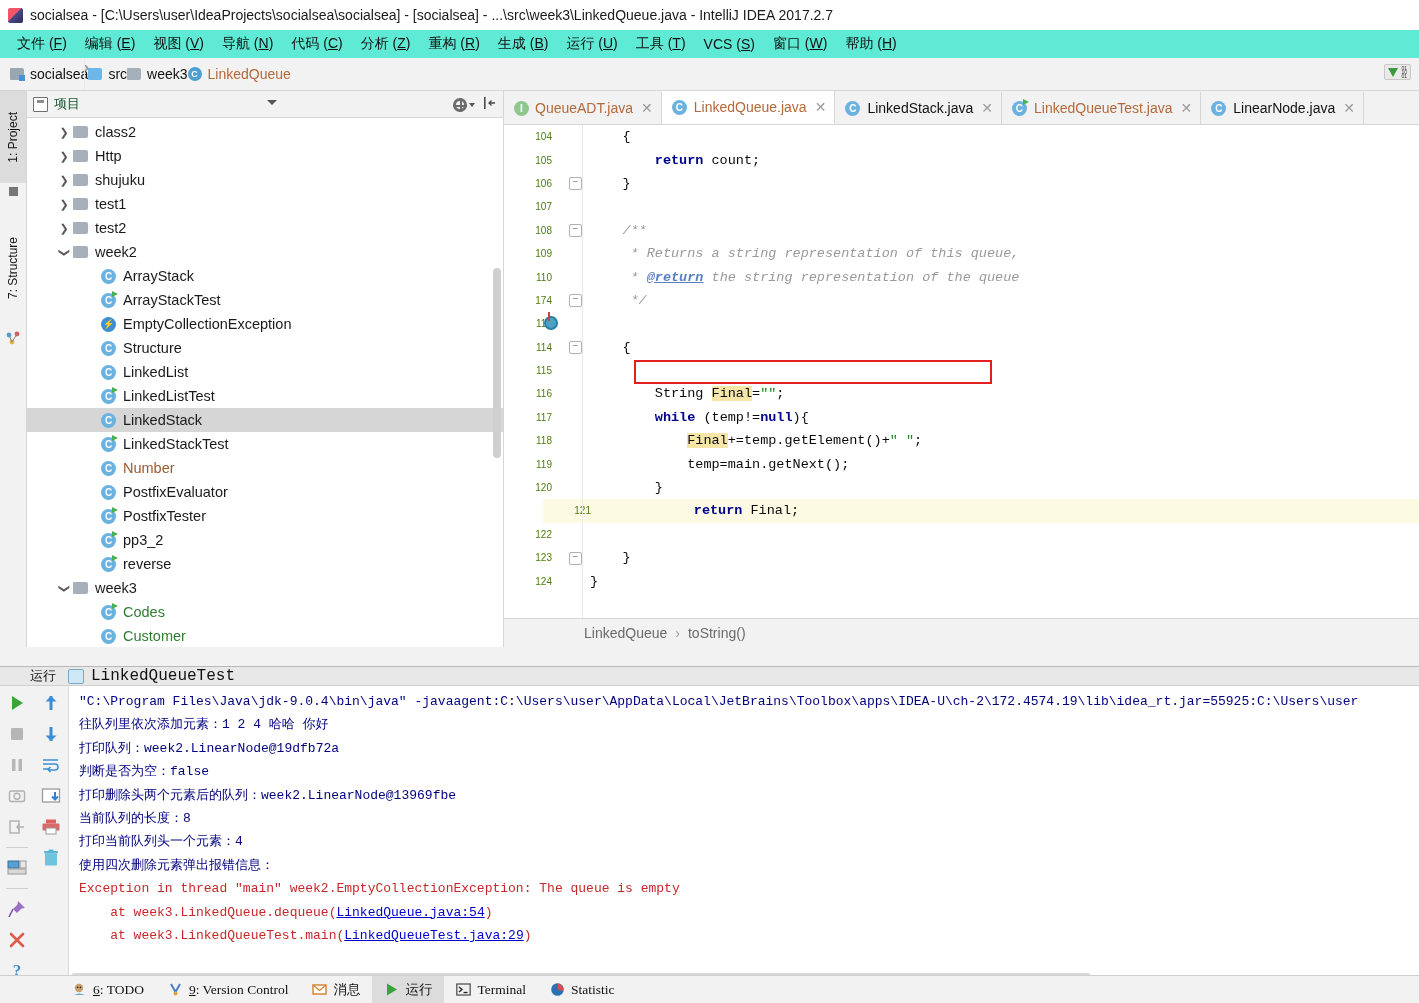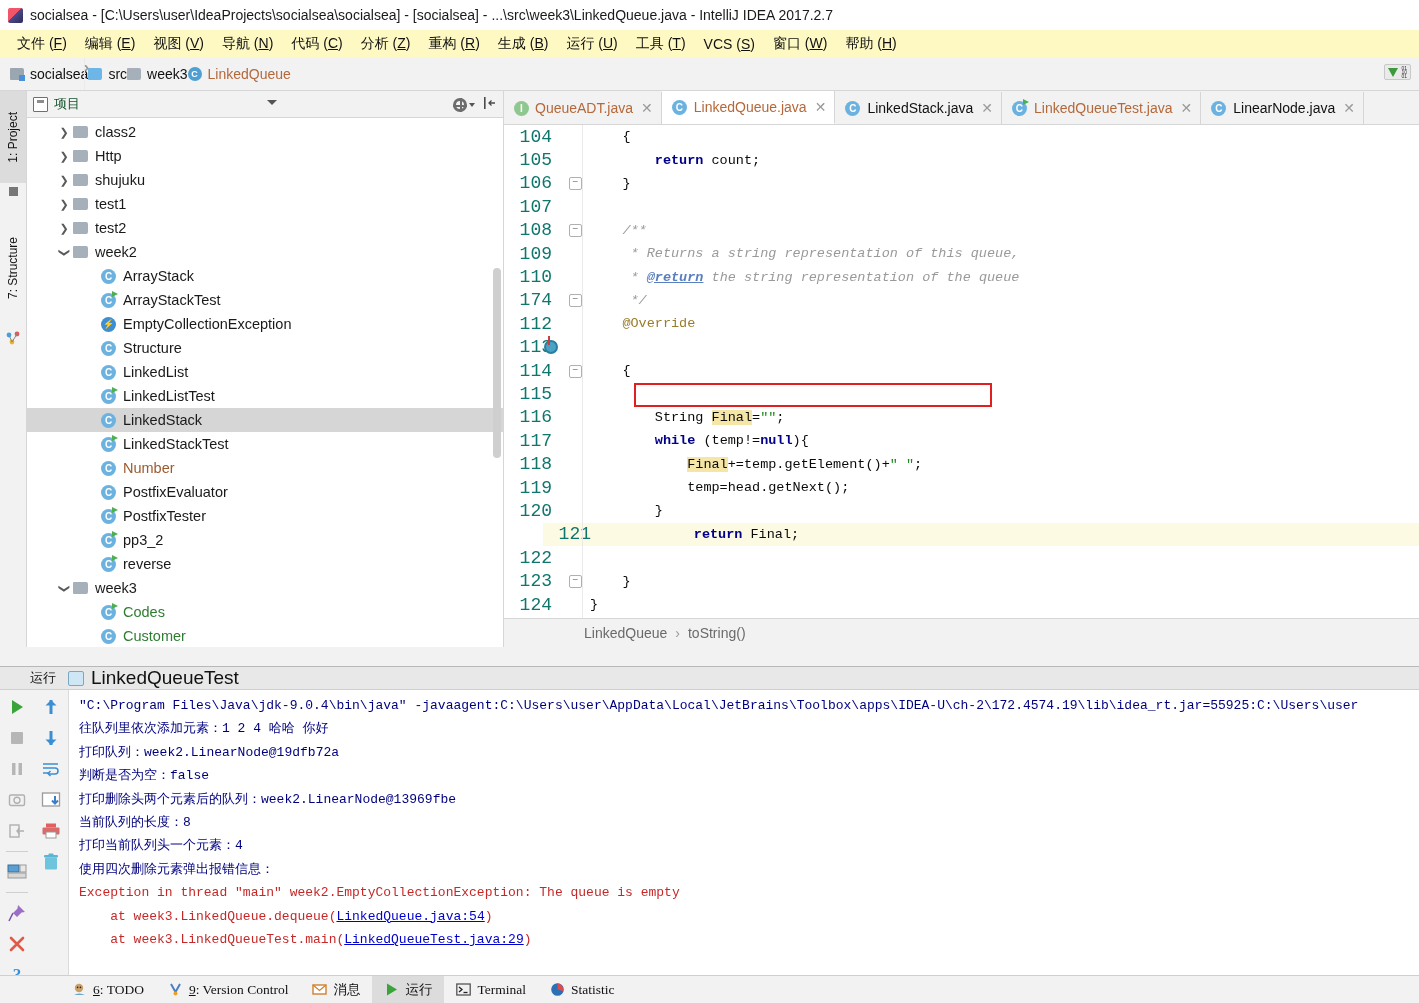--- a/index.html
+++ b/index.html
@@ -13,21 +13,21 @@
   .app{position:relative;width:1419px;height:1003px;background:#f2f2f2;}
 
   
   .titlebar{height:30px;background:#ffffff;display:flex;align-items:center;padding-left:8px;}
   .titlebar .ideaicon{width:15px;height:15px;margin-right:7px;position:relative;flex:0 0 auto;
     background:linear-gradient(135deg,#f2546a 0%,#f2546a 45%,#4a4a8a 45%,#2c2c5a 100%);
     border-radius:2px;}
   .titlebar .ttl{font-size:14px;color:#1a1a1a;white-space:nowrap;}
 
   
-  .menubar{height:28px;background:#fef9c3;display:flex;align-items:center;padding-left:8px;}
+  .menubar{height:28px;background:#5eead4;display:flex;align-items:center;padding-left:8px;}
   .menuitem{font-size:14px;color:#111;padding:2px 9px;white-space:nowrap;cursor:default;}
   .menuitem u{text-decoration:underline;}
 
   
   .navbar{height:32px;background:#f2f2f2;display:flex;align-items:center;padding-left:10px;
           border-bottom:1px solid #d6d6d6;position:relative;}
   .crumb{display:flex;align-items:center;font-size:14px;white-space:nowrap;}
   .crumb .sep{color:#9a9a9a;margin:0 6px;font-size:15px;}
   .crumb .cname{color:#111;}
   .crumb .cname.bold{font-weight:normal;}
@@ -94,22 +94,22 @@
   .tab .tlabel{margin-right:8px;}
   .tab .tclose{color:#9a9a9a;font-size:14px;}
   .tab .orange{color:#b5683a;}
   .ic-iface{width:15px;height:15px;border-radius:50%;background:#8fc88f;color:#fff;font-size:10px;font-weight:bold;
       line-height:15px;text-align:center;margin-right:6px;flex:0 0 auto;}
 
   .code{flex:1;position:relative;overflow:hidden;background:#fff;
         font-family:"Liberation Mono","DejaVu Sans Mono",monospace;font-size:13.5px;}
   .cline{height:23.4px;display:flex;align-items:center;position:relative;}
   .cline.hl{background:#fcfae3;margin-left:39px;}
-  .gutter{width:48px;text-align:right;padding-right:8px;color:#0f766e;font-size:18px;flex:0 0 auto;
-          font-family:Liberation Mono, monospace;}
+  .gutter{width:48px;text-align:right;padding-right:8px;color:#4d7c0f;font-size:10px;flex:0 0 auto;
+          font-family:Liberation Sans, sans-serif;}
   .fold{width:30px;flex:0 0 auto;text-align:center;color:#9a9a9a;font-size:11px;}
   .ctext{white-space:pre;flex:1;color:#0a0a0a;}
   .sep{position:absolute;left:78px;top:0;bottom:0;width:1px;background:#eaeaea;}
   .kw{color:#00008b;font-weight:bold;}
   .cm{color:#9a9a9a;font-style:italic;}
   .cmtag{color:#5a7fbf;font-weight:bold;font-style:italic;text-decoration:underline;}
   .ann{color:#9a7b2a;}
   .hlid{background:#f5e6a8;}
   .str{color:#1a8a1a;}
   .redbox{position:absolute;left:130px;top:1px;width:358px;height:24px;border:2px solid #e02020;box-sizing:border-box;}
@@ -122,21 +122,21 @@
   .ebreadcrumb{height:28px;background:#f2f2f2;border-top:1px solid #d6d6d6;display:flex;align-items:center;
      padding-left:80px;font-size:14px;color:#6a6a6a;}
   .ebreadcrumb .sp{margin:0 8px;color:#9a9a9a;}
 
   
   .runwin{position:absolute;left:0;top:666px;width:1419px;height:310px;background:#f2f2f2;
      border-top:1px solid #b8b8b8;display:flex;flex-direction:column;}
   .runhead{height:25px;background:#e8e8e8;border-bottom:1px solid #cfcfcf;display:flex;align-items:center;padding-left:30px;}
   .runhead .rlbl{font-size:13px;color:#111;margin-right:12px;}
   .ic-runcfg{width:14px;height:13px;background:#cfe7f5;border:1px solid #7aa8c4;border-radius:2px;margin-right:7px;}
-  .runhead .rname{font-size:19px;color:#111;}
+  .runhead .rname{font-size:16px;color:#111;font-family:Liberation Mono, monospace;}
   .runbody{flex:1;display:flex;position:relative;}
   .tbar{width:34px;display:flex;flex-direction:column;align-items:center;padding-top:4px;gap:5px;background:#f2f2f2;}
   .tbtn{width:26px;height:26px;display:flex;align-items:center;justify-content:center;}
   .tdiv{width:22px;height:1px;background:#cfcfcf;margin:2px 0;}
   .console{flex:1;background:#fff;position:relative;overflow:hidden;
      font-family:"Liberation Mono","DejaVu Sans Mono",monospace;font-size:13px;line-height:23.4px;color:#000;padding:4px 0 0 10px;}
   .cln{white-space:pre;}
   .c-blue{color:#00007f;}
   .c-red{color:#c62828;}
   .c-link{color:#0000cc;text-decoration:underline;}
@@ -428,25 +428,20 @@
             <div class="gutter">110</div>
             <div class="fold"></div>
             <div class="ctext"><span class="cm">     * </span><span class="cmtag">@return</span><span class="cm"> the string representation of the queue</span></div>
           </div>
           <div class="cline">
             <div class="gutter">174</div>
             <div class="fold"><span class="foldmark">−</span></div>
             <div class="ctext"><span class="cm">     */</span></div>
           </div>
           <div class="cline">
-            <div class="gutter">112</div>
-            <div class="fold"></div>
-            <div class="ctext"><span class="ann">    @Override</span></div>
-          </div>
-          <div class="cline">
             <div class="gutter">113</div>
             <div class="fold"></div>
             <div class="bpmark"></div>
           </div>
           <div class="cline">
             <div class="gutter">114</div>
             <div class="fold"><span class="foldmark">−</span></div>
             <div class="ctext">    {</div>
           </div>
           <div class="cline">
@@ -465,21 +460,21 @@
             <div class="ctext">        <span class="kw">while</span> (temp!=<span class="kw">null</span>){</div>
           </div>
           <div class="cline">
             <div class="gutter">118</div>
             <div class="fold"></div>
             <div class="ctext">            <span class="hlid">Final</span>+=temp.getElement()+<span class="str">" "</span>;</div>
           </div>
           <div class="cline">
             <div class="gutter">119</div>
             <div class="fold"></div>
-            <div class="ctext">            temp=head.getNext();</div>
+            <div class="ctext">            temp=main.getNext();</div>
           </div>
           <div class="cline">
             <div class="gutter">120</div>
             <div class="fold"></div>
             <div class="ctext">        }</div>
           </div>
           <div class="cline hl">
             <div class="gutter">121</div>
             <div class="fold"></div>
             <div class="ctext">        <span class="kw">return</span> Final;</div>

